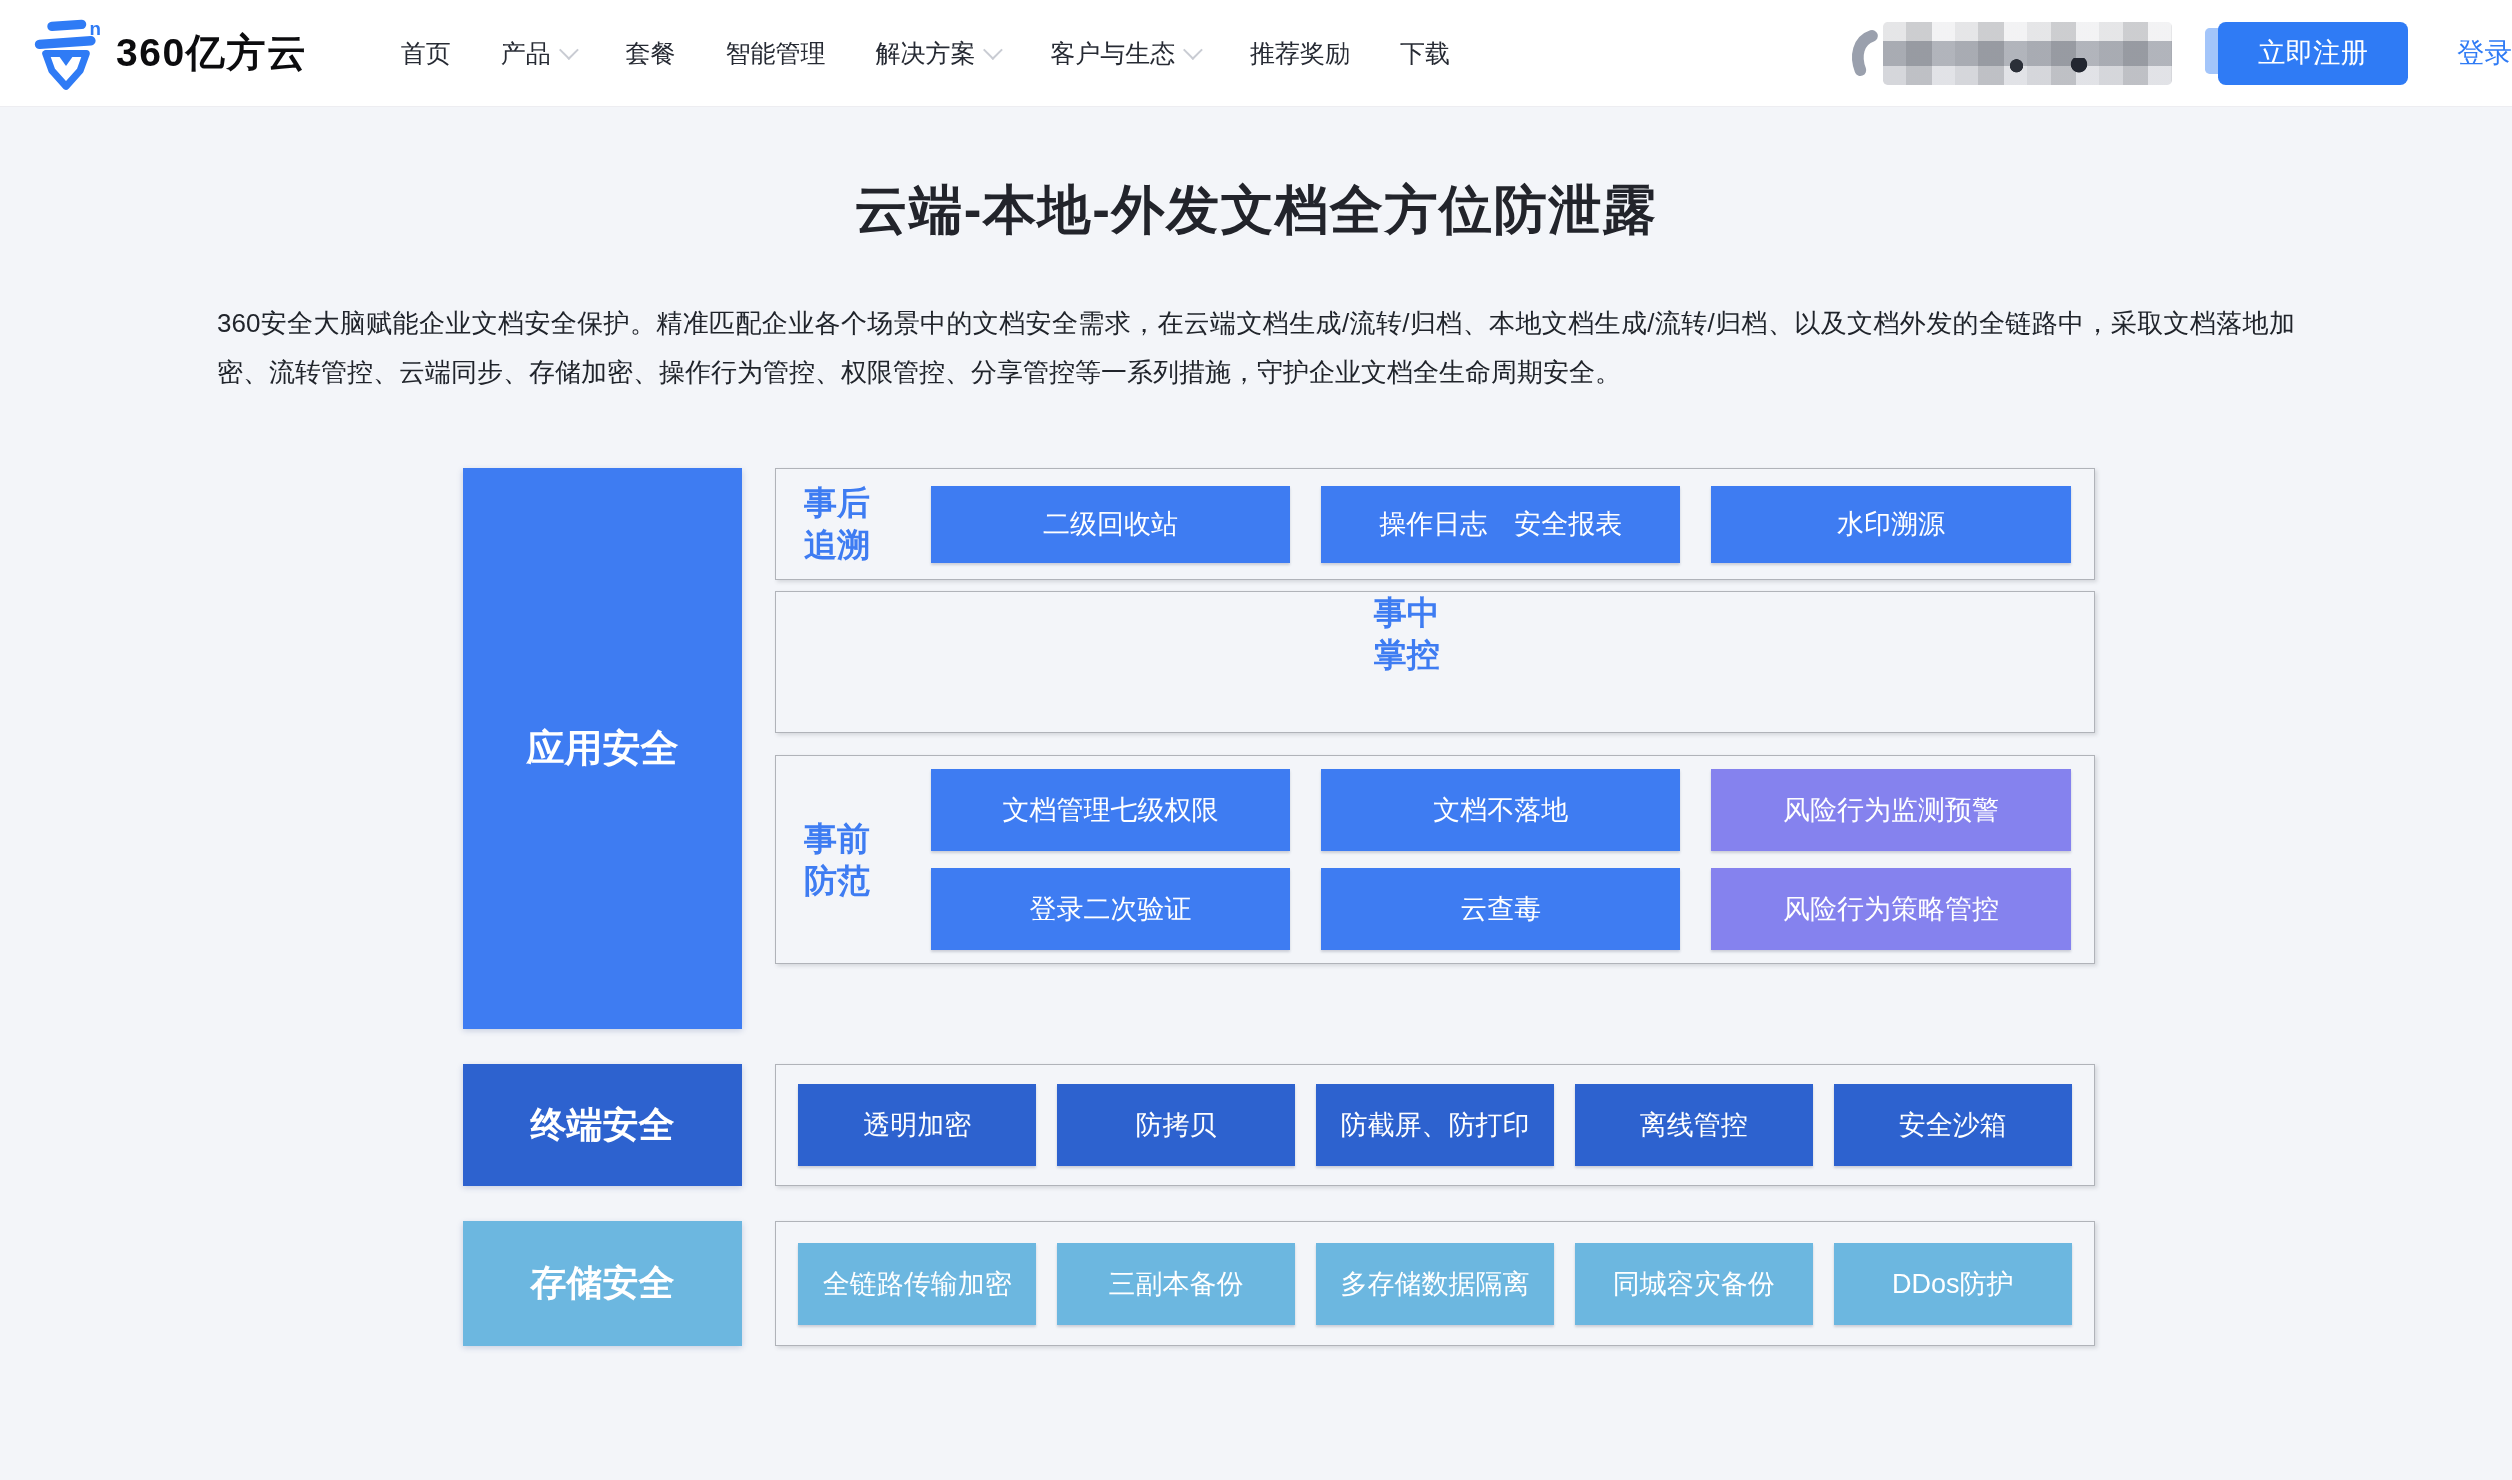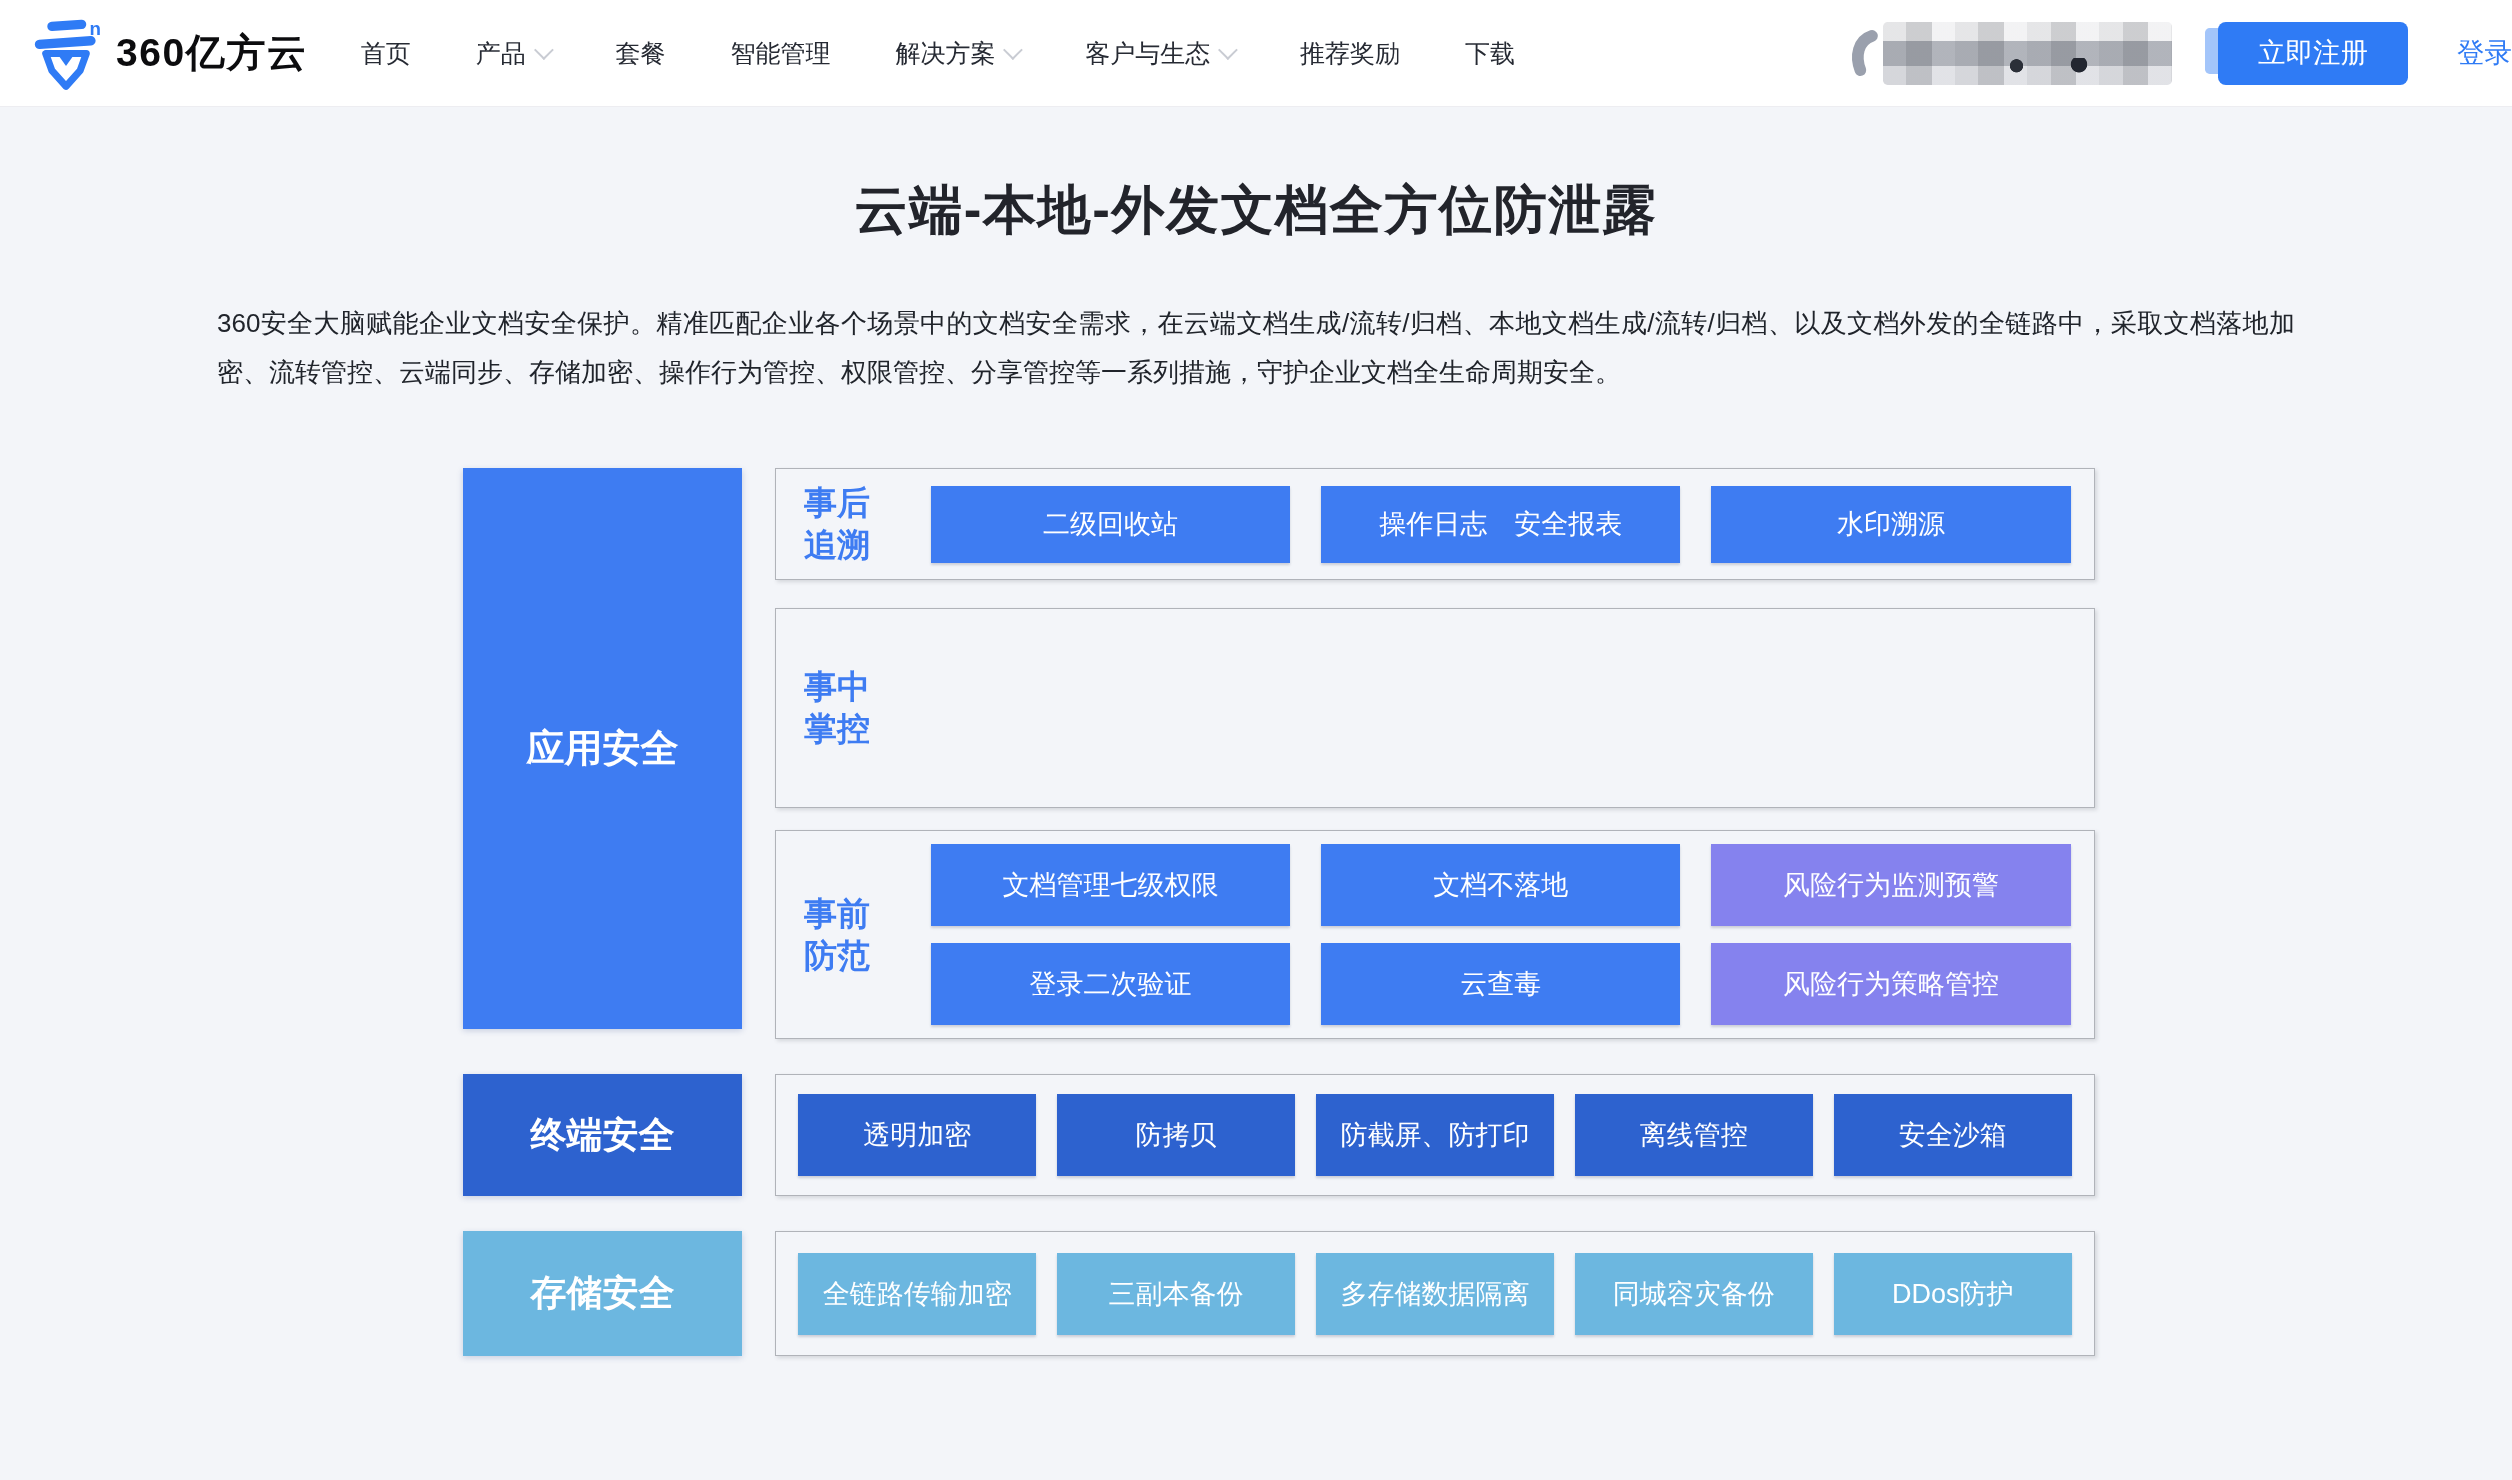--- a/index.html
+++ b/index.html
@@ -9,21 +9,21 @@
     font-family:"Liberation Sans","DejaVu Sans",sans-serif;
     color:#23252c;
   }
   
   .header{
     height:107px;background:#ffffff;display:flex;align-items:center;
     padding-left:30px;border-bottom:0.8px solid #ededf1;box-sizing:border-box;
   }
   .logo{display:flex;align-items:center;cursor:pointer;}
   .logo-text{font-size:39px;font-weight:800;color:#0c0c0e;letter-spacing:1.6px;margin-left:14px;}
-  .nav{display:flex;align-items:center;margin-left:53px;gap:65px;}
+  .nav{display:flex;align-items:center;margin-left:93px;gap:50px;}
   .nav-item{font-size:25px;color:#262a33;display:flex;align-items:center;cursor:pointer;white-space:nowrap;}
   .chev{display:inline-block;width:11.8px;height:11.8px;border-right:2.4px solid #c9ccd3;border-bottom:2.4px solid #c9ccd3;transform:rotate(45deg);margin-left:11px;margin-top:-6.3px;}
   .header-right{margin-left:auto;display:flex;align-items:center;}
   .phone{display:flex;align-items:center;position:relative;}
   .phone-icon{margin-right:3.1px;}
   .redacted{
     width:289px;height:63px;position:relative;
     background:
       repeating-linear-gradient(90deg, rgba(40,44,52,0.10) 0 23.5px, rgba(40,44,52,0.22) 23.5px 49px, rgba(40,44,52,0.04) 49px 72px),
       linear-gradient(180deg,#fbfbfc 0 19px,#b7bac1 19px 44px,#e9eaee 44px 63px);
@@ -65,21 +65,21 @@
     box-shadow:1.6px 2.4px 3.9px rgba(70,75,90,.18);
     display:flex;align-items:center;padding-right:23.5px;
   }
   .group-label{
     width:96px;margin:0 31px 0 28px;color:#3e7cf2;font-size:33px;font-weight:700;line-height:42px;white-space:nowrap;
   }
   .group-content{flex:1;display:flex;flex-direction:column;}
   .row{display:flex;}
   .g1{height:112px;}
   .g1 .row{height:77px;gap:31px;}
-  .g2{height:200px;margin-top:28px;}
+  .g2{height:142px;margin-top:11px;flex-direction:column;}
   .g2 .group-content{gap:15.7px;}
   .g2 .row{height:82px;gap:27px;}
   .g3{height:209px;margin-top:22px;}
   .g3 .group-content{gap:16.5px;border-radius:10px;}
   .g3 .row{height:82px;gap:31px;}
   .sec2{margin-top:35px;}
   .sec3{margin-top:35px;}
   .group.flat{height:122px;flex:1;padding:0 22px;}
   .group.flat.storageg{height:125px;}
   .group.flat .row{flex:1;height:82px;max-height:82px;gap:20.4px;align-self:center;width:100%;}

